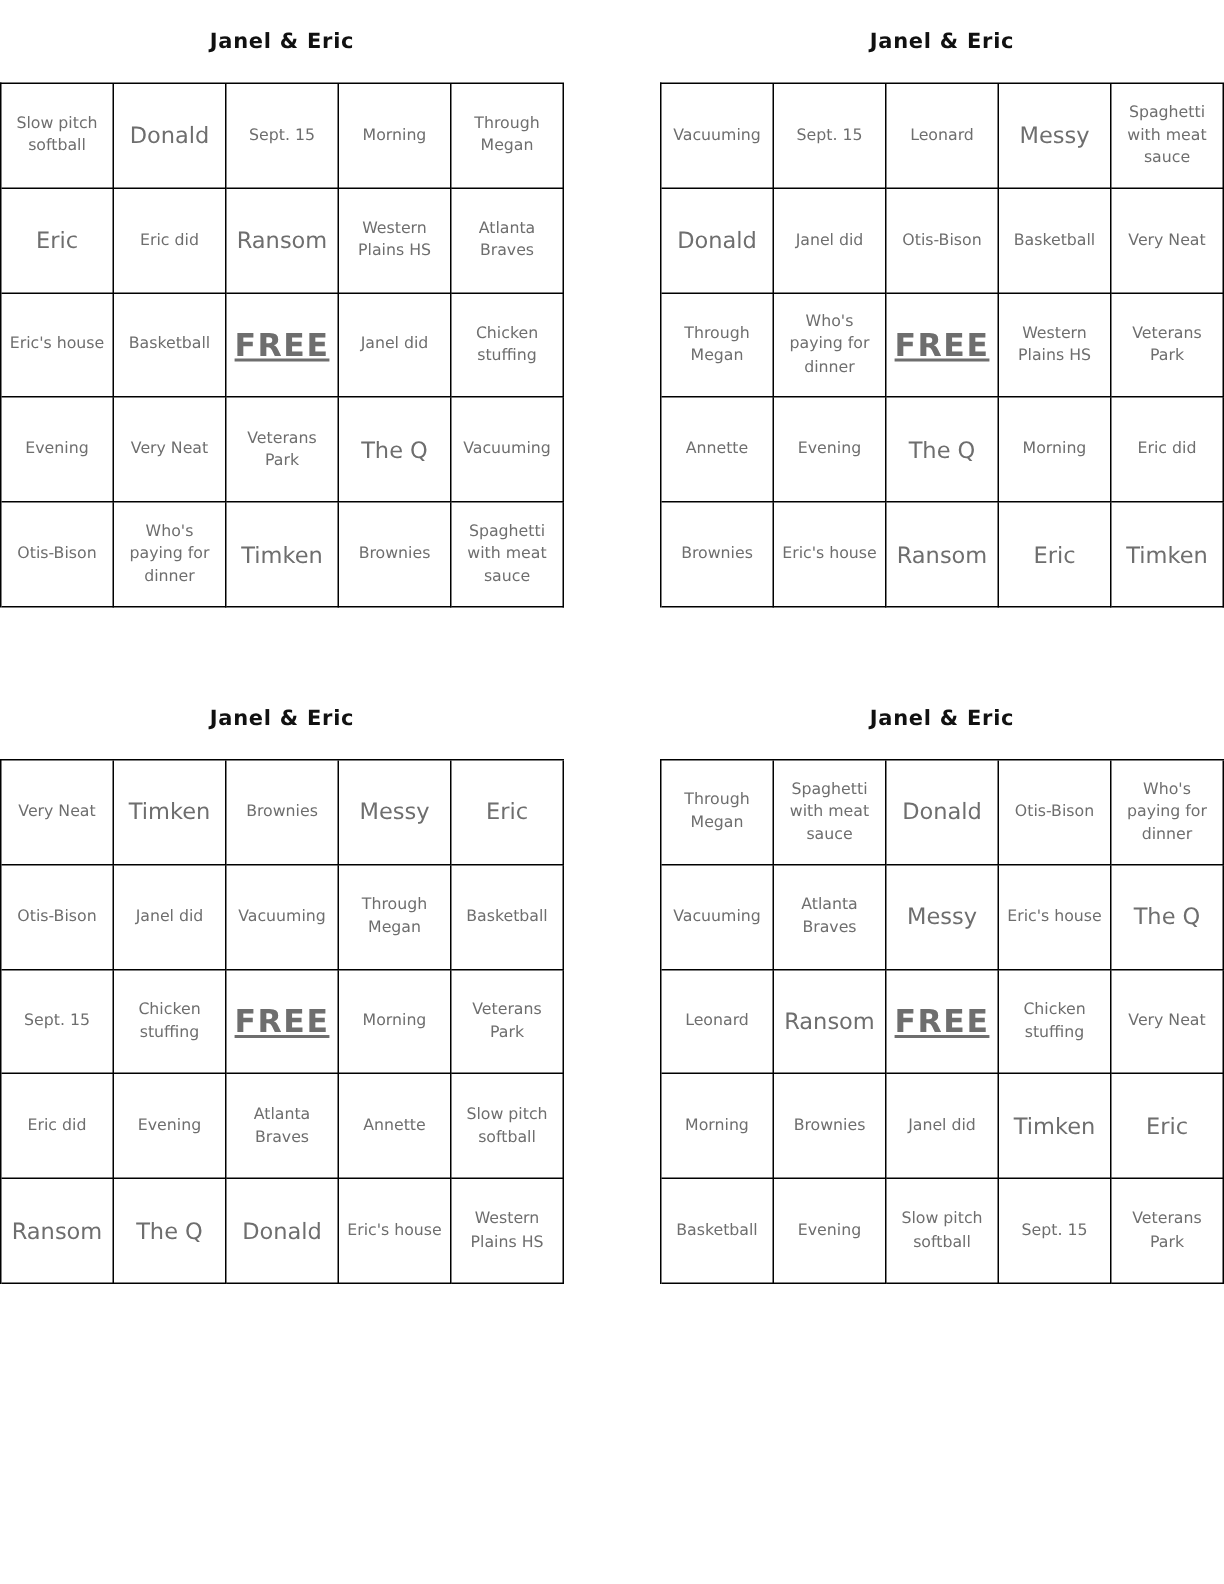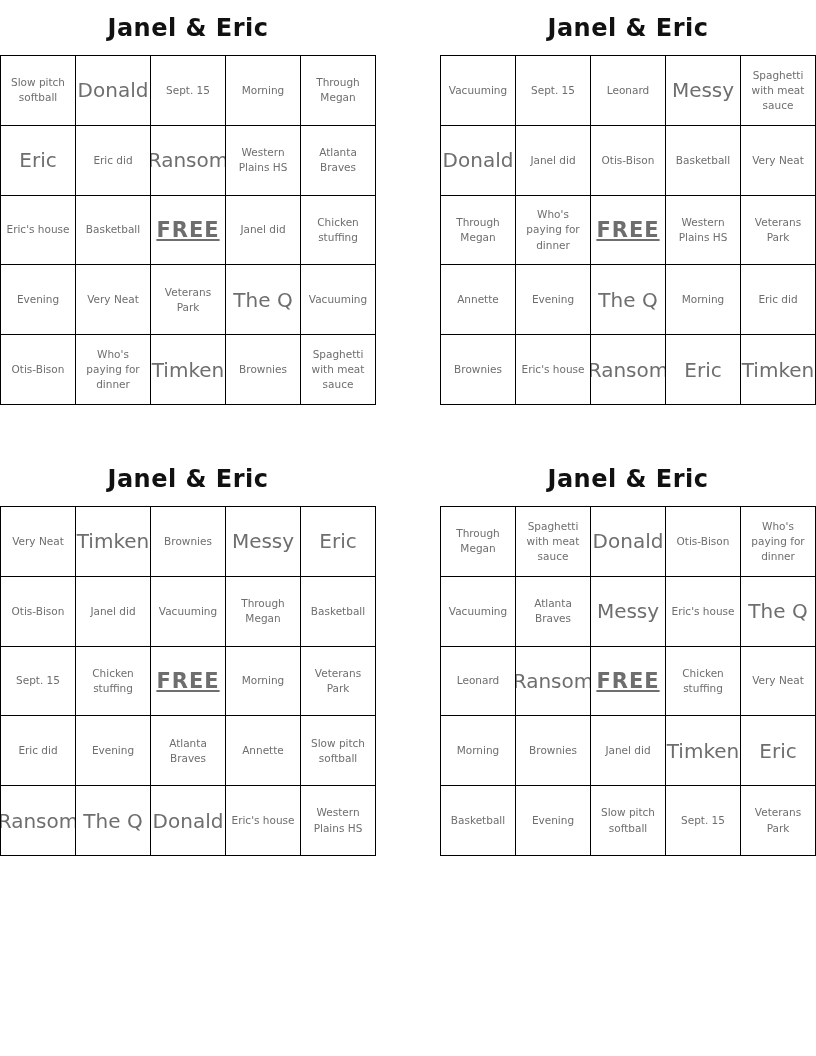--- a/index.html
+++ b/index.html
@@ -18,21 +18,21 @@
     position: absolute;
     width: 376px;
   }
   .card-pos-0 { left: 0px;   top: 14px;  }
   .card-pos-1 { left: 440px; top: 14px;  }
   .card-pos-2 { left: 0px;   top: 465px; }
   .card-pos-3 { left: 440px; top: 465px; }
   .card-title {
     margin: 0 0 13px 0;
     text-align: center;
-    font-size: 24px;
+    font-size: 14px;
     line-height: 28px;
     font-weight: 700;
     color: #111111;
     letter-spacing: 0.5px;
   }
   .bingo-grid {
     border-top: 1px solid #000000;
     border-left: 1px solid #000000;
     display: grid;
     grid-template-columns: repeat(5, 75px);
@@ -48,21 +48,21 @@
     align-items: center;
     justify-content: center;
     text-align: center;
     padding: 1px 2px;
     font-size: 10.5px;
     line-height: 1.45;
     color: #6e6e6e;
     overflow: hidden;
   }
   .cell.big {
-    font-size: 20px;
+    font-size: 15px;
     line-height: 1.2;
   }
   .cell.free {
     font-size: 21px;
     font-weight: 700;
     text-decoration: underline;
     letter-spacing: 1px;
   }
 </style>
 </head>

